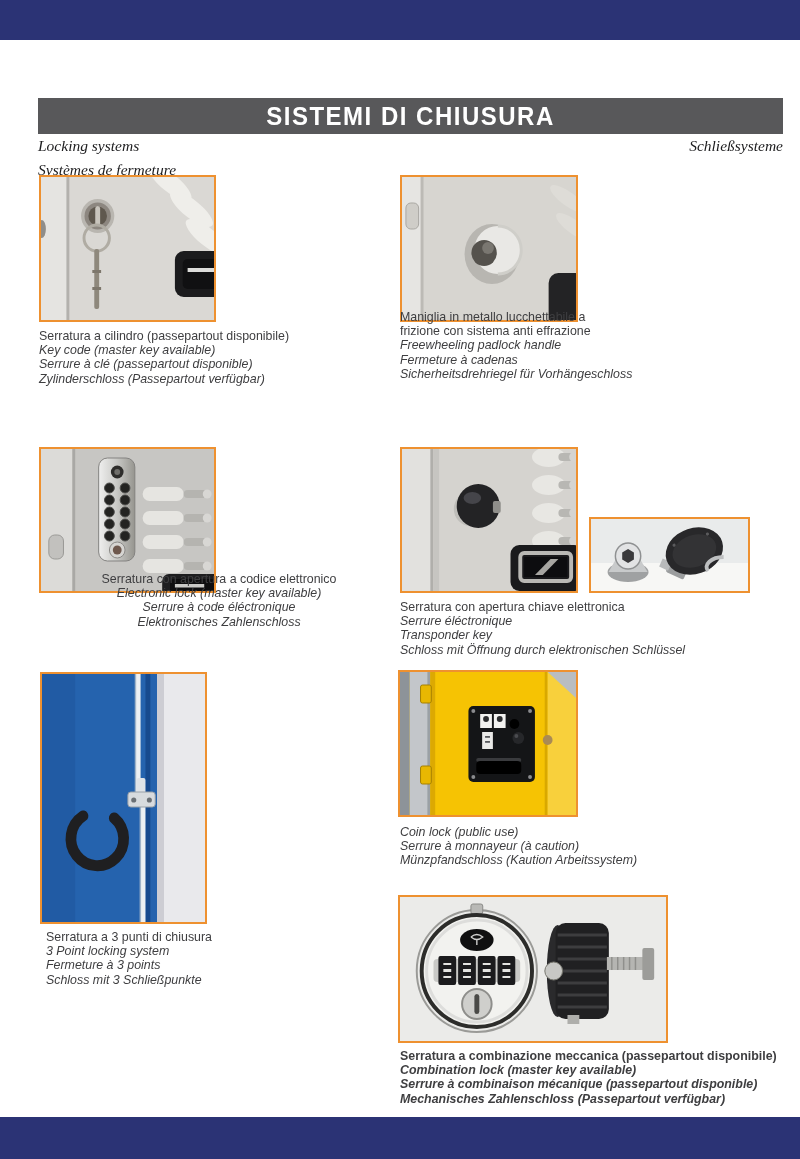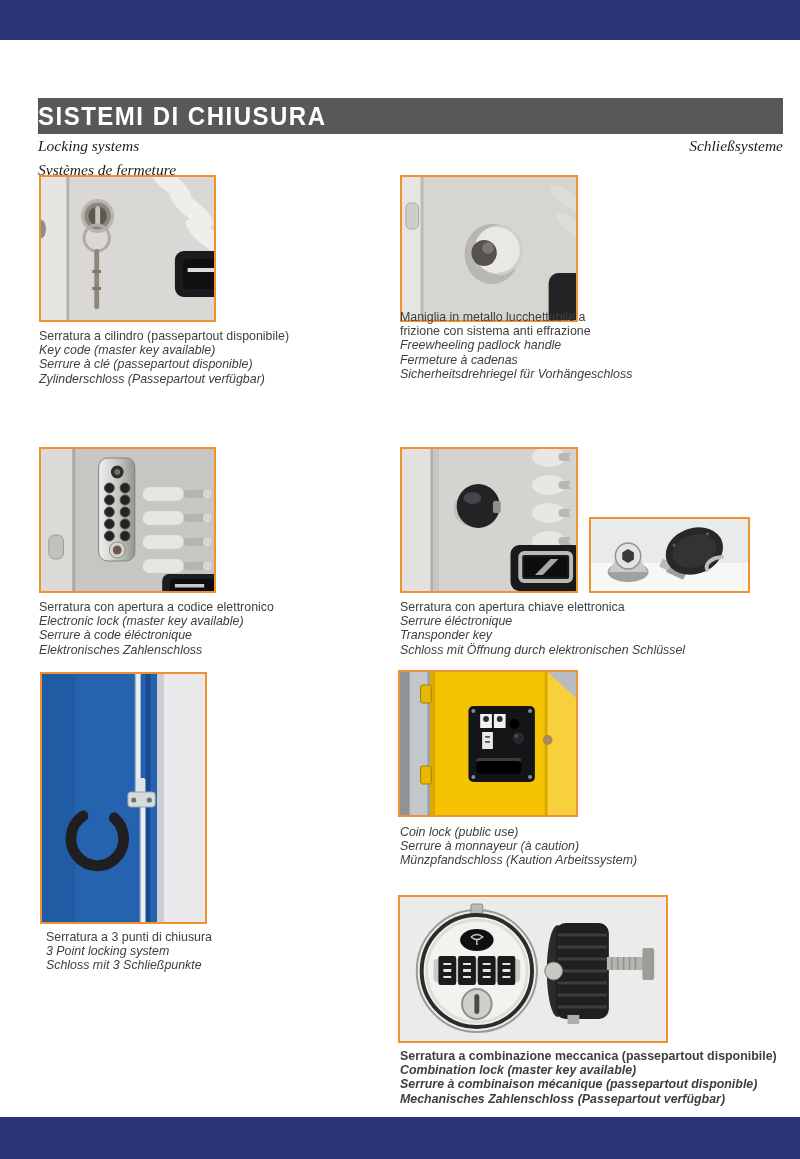--- a/index.html
+++ b/index.html
@@ -5,21 +5,21 @@
   html,body{margin:0;padding:0;background:#ffffff;}
   .page{
     position:relative;width:800px;height:1159px;margin:0 auto;
     background:#ffffff;overflow:hidden;
     font-family:"Liberation Sans", sans-serif;color:#3e3e40;
   }
   .topbar{position:absolute;left:0;top:0;width:800px;height:40px;}
   .footerbar{position:absolute;left:0;top:1117px;width:800px;height:42px;}
   .titlebar{
     position:absolute;left:38px;top:98px;width:745px;height:36px;
-    display:flex;align-items:center;justify-content:flex-start;
+    display:flex;align-items:center;justify-content:center;
   }
   .titlebar .t{
     color:#ffffff;font-weight:bold;font-size:24px;letter-spacing:1.5px;
     transform:scaleY(1.08);white-space:nowrap;
   }
   .subtitles{
     position:absolute;left:38px;top:137px;width:745px;height:22px;
     display:flex;justify-content:space-between;align-items:baseline;
     font-style:italic;font-size:15.5px;color:#1c1c1e;font-family:Liberation Serif, serif;
   }
@@ -213,21 +213,21 @@
       <g transform="rotate(-18 106 32)">
         <ellipse cx="106" cy="32" rx="30" ry="23" fill="#28282a"></ellipse>
         <ellipse cx="106" cy="32" rx="23" ry="16" fill="#333335"></ellipse>
         <circle cx="88" cy="20" r="1.6" fill="#5b5b5d"></circle>
         <circle cx="124" cy="20" r="1.6" fill="#5b5b5d"></circle>
       </g>
       <path d="M120 52 a18 10 0 0 1 16 -14" fill="none" stroke="#bdbfc0" stroke-width="4"></path>
     </svg>
   </div>
 
-  <div class="cap" style="left:39px;top:600px;width:360px;">
+  <div class="cap" style="left:39px;top:572px;width:360px;text-align:center;">
     <div class="it">Serratura con apertura a codice elettronico</div>
     <div class="tr">Electronic lock (master key available)</div>
     <div class="tr">Serrure à code éléctronique</div>
     <div class="tr">Elektronisches Zahlenschloss</div>
   </div>
 
   <div class="cap" style="left:400px;top:600px;width:390px;">
     <div class="it">Serratura con apertura chiave elettronica</div>
     <div class="tr">Serrure éléctronique</div>
     <div class="tr">Transponder key</div>
@@ -290,20 +290,21 @@
 
   <div class="cap" style="left:400px;top:825px;width:390px;">
     <div class="tr">Coin lock (public use)</div>
     <div class="tr">Serrure à monnayeur (à  caution)</div>
     <div class="tr">Münzpfandschloss (Kaution Arbeitssystem)</div>
   </div>
 
   <div class="cap" style="left:46px;top:930px;width:340px;">
     <div class="it">Serratura a 3 punti di chiusura</div>
     <div class="tr">3 Point locking system</div>
+    <div class="tr">Fermeture à 3 points</div>
     <div class="tr">Schloss mit 3 Schließpunkte</div>
   </div>
 
   <div class="photo" style="left:398px;top:895px;width:270px;height:148px;background:#ebebe9;">
     <svg viewBox="0 0 270 144" preserveAspectRatio="none">
       <rect width="270" height="144" fill="#ebebe9"></rect>
       <circle cx="78" cy="74" r="61" fill="none" stroke="#9a9a97" stroke-width="2"></circle>
       <rect x="72" y="7" width="12" height="10" rx="2" fill="#b9b9b6" stroke="#8a8a87"></rect>
       <circle cx="78" cy="74" r="56" fill="#f2f2ef" stroke="#2c2c2a" stroke-width="4"></circle>
       <circle cx="78" cy="74" r="51" fill="none" stroke="#dddddb" stroke-width="3"></circle>

